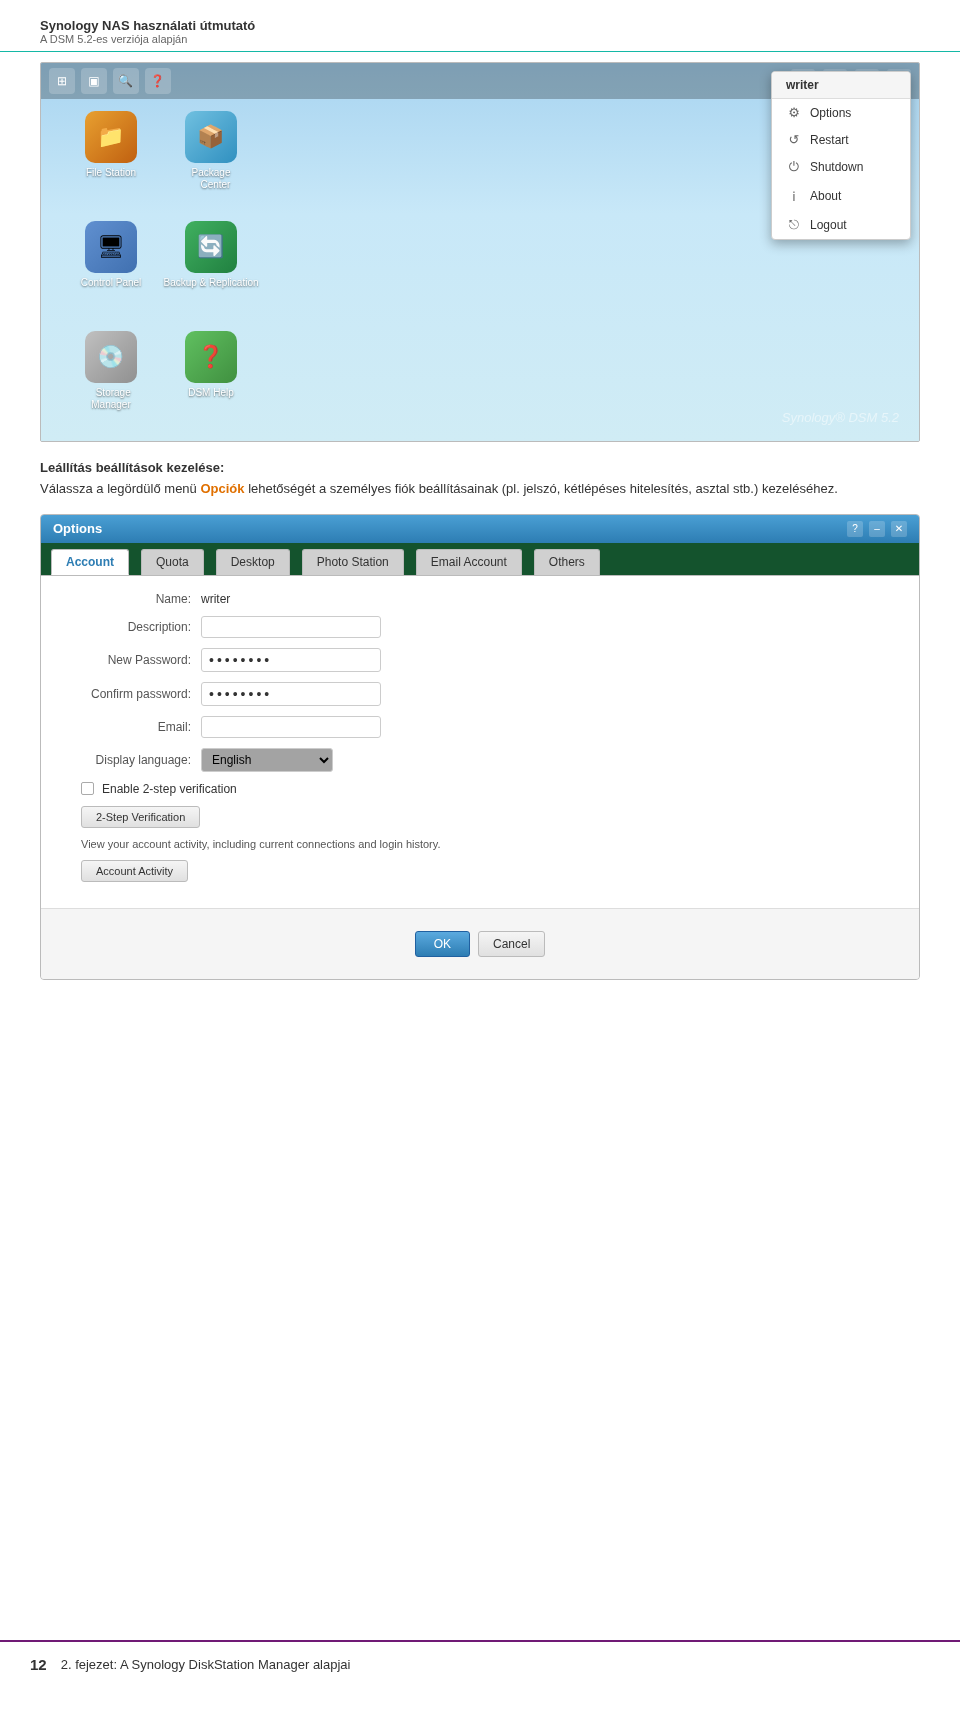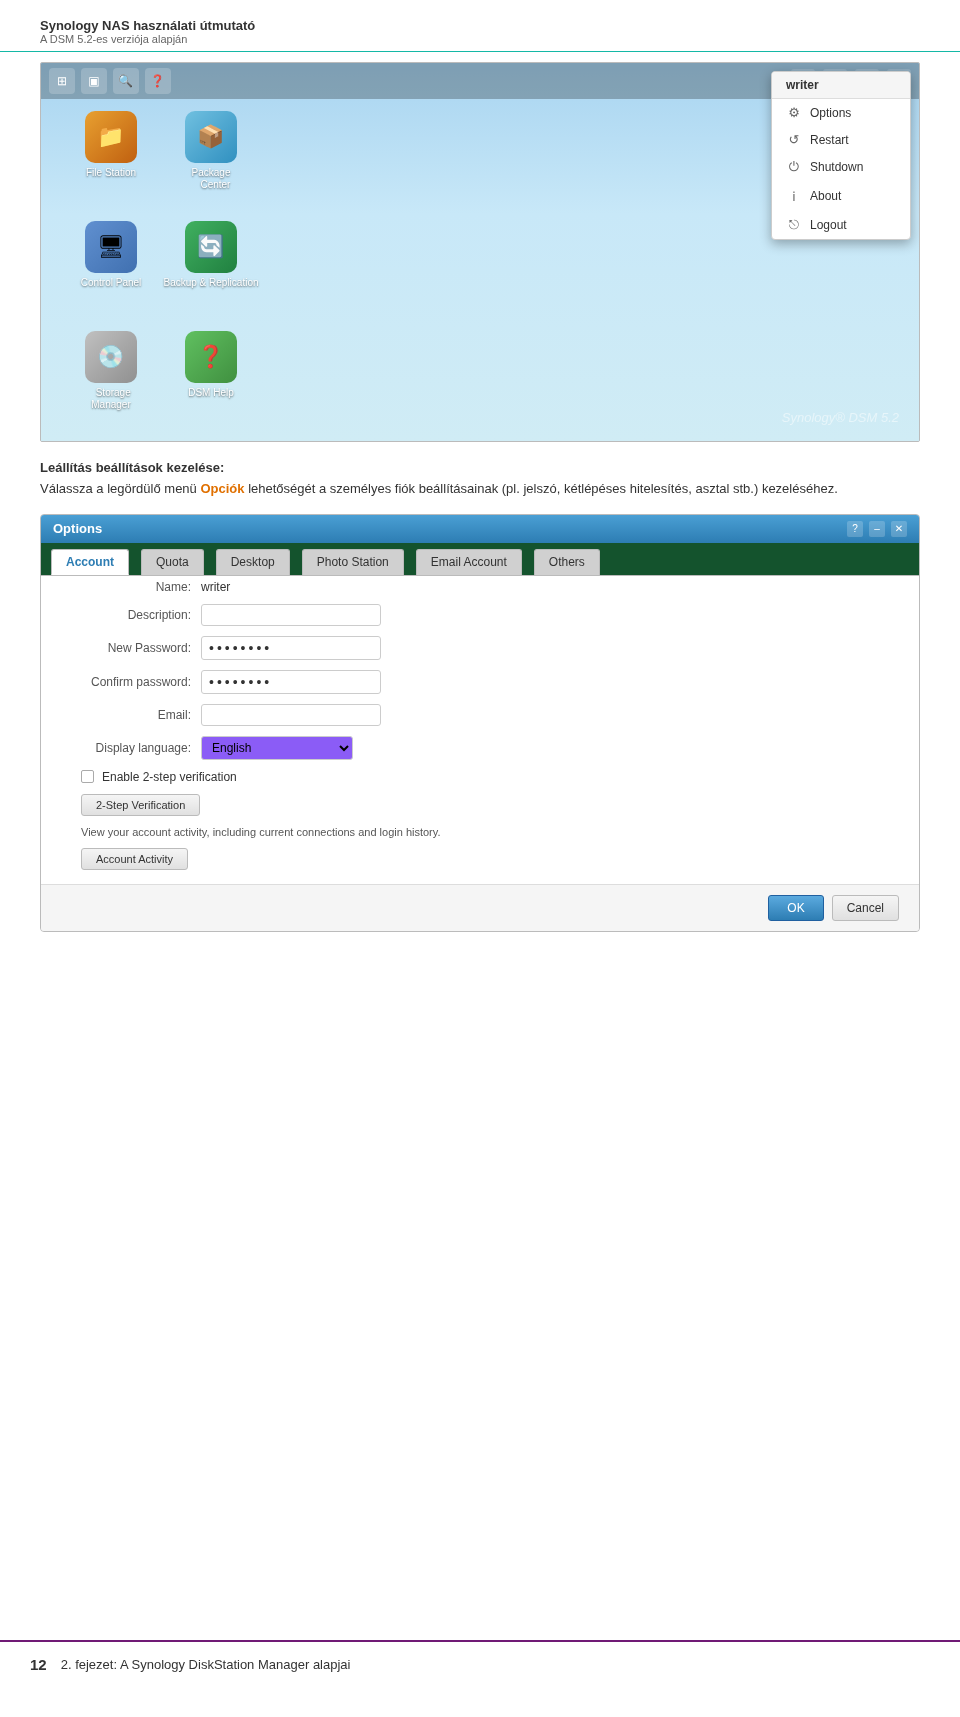--- a/index.html
+++ b/index.html
@@ -262,21 +262,21 @@
     .dialog-tab.active {
       background: #fff;
       color: #2d7db3;
       font-weight: bold;
       border-bottom: 1px solid #fff;
     }
 
     
     .dialog-body {
       background: #fff;
-      padding: 4px 20px;
+      padding: 16px 20px;
     }
 
     
     .form-row {
       display: flex;
       align-items: center;
       margin-bottom: 10px;
       gap: 10px;
     }
     .form-label {
@@ -302,26 +302,26 @@
       font-size: 14px;
       color: #333;
       letter-spacing: 3px;
     }
     .form-select-wrap {
       display: flex;
       align-items: center;
       gap: 6px;
     }
     .form-select {
-      width: 152px;
+      width: 132px;
       padding: 3px 6px;
       border: 1px solid #ccc;
       border-radius: 3px;
       font-size: 12px;
-      background: #8b5cf6;
+      background: #a3a3a3;
     }
 
     
     .checkbox-row {
       display: flex;
       align-items: center;
       gap: 8px;
       margin-bottom: 10px;
       margin-left: 20px;
     }
@@ -374,23 +374,23 @@
       font-size: 11px;
       color: #555;
       margin-bottom: 10px;
       margin-left: 20px;
     }
 
     
     .dialog-footer {
       background: #f5f5f5;
       border-top: 1px solid #ddd;
-      padding: 10px 20px;
-      display: flex;
-      justify-content: flex-end;
+      padding: 22px 20px;
+      display: flex;
+      justify-content: center;
       gap: 8px;
     }
 
     
     .page-footer {
       position: absolute;
       bottom: 30px;
       left: 0;
       right: 0;
       border-top: 2px solid #701a75;

